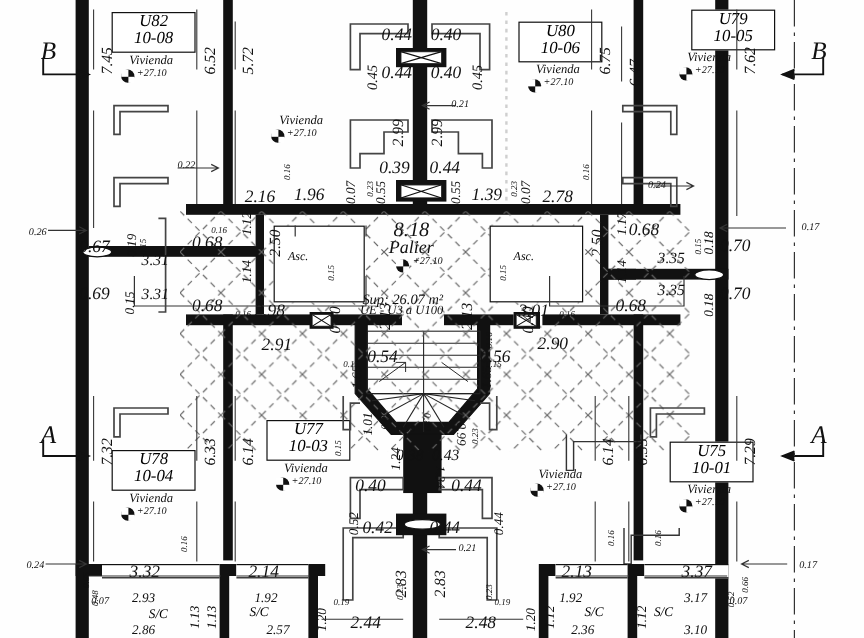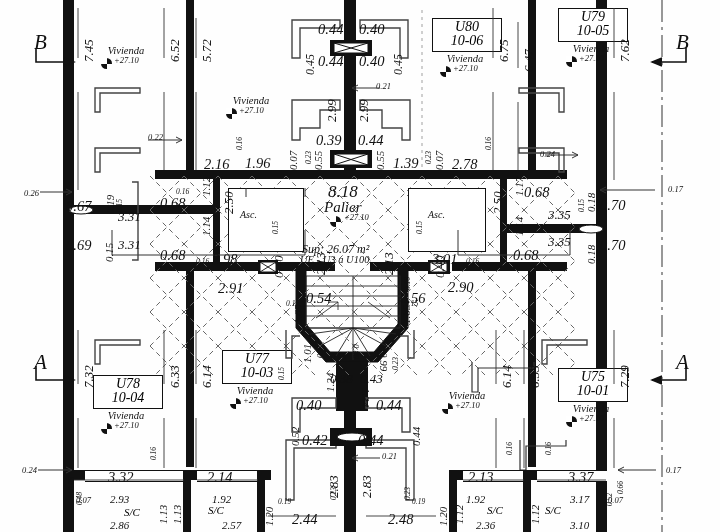--- a/index.html
+++ b/index.html
@@ -154,37 +154,41 @@
   <div class="sect" style="left:676px;top:350px;">A</div>
   <svg class="abs" style="left:648px;top:366px;width:45px;height:22px;" viewBox="0 0 45 22">
     <path d="M38,0 L38,14 L4,14" stroke="#111" stroke-width="1.6" fill="none"></path>
     <path d="M14,10 L4,14 L14,18" stroke="#111" stroke-width="1.4" fill="#111"></path>
   </svg>
 
   <svg class="abs" style="left:660px;top:0;width:4px;height:532px;" viewBox="0 0 4 532" preserveAspectRatio="none">
     <line x1="2" y1="0" x2="2" y2="532" stroke="#333" stroke-width="1" stroke-dasharray="22,5,3,5"></line>
   </svg>
 
+  <div class="unitbox" style="left:93px;top:10px;width:60px;">
+    <div class="u">U82</div>
+    <div class="n">10-08</div>
+  </div>
   <div class="viv" style="left:93px;top:45px;width:66px;">Vivienda</div>
   <div class="lvlmark" style="left:101px;top:58px;"></div>
   <div class="lvl" style="left:114px;top:55px;">+27.10</div>
 
   <div class="viv" style="left:218px;top:95px;width:66px;">Vivienda</div>
   <div class="lvlmark" style="left:226px;top:108px;"></div>
   <div class="lvl" style="left:239px;top:105px;">+27.10</div>
 
   <div class="unitbox" style="left:432px;top:18px;width:60px;">
     <div class="u">U80</div>
     <div class="n">10-06</div>
   </div>
   <div class="viv" style="left:432px;top:53px;width:66px;">Vivienda</div>
   <div class="lvlmark" style="left:440px;top:66px;"></div>
   <div class="lvl" style="left:453px;top:63px;">+27.10</div>
 
-  <div class="unitbox" style="left:558px;top:8px;width:60px;font-style:italic;">
+  <div class="unitbox" style="left:576px;top:8px;width:60px;font-style:italic;">
     <div class="u">U79</div>
     <div class="n">10-05</div>
   </div>
   <div class="viv" style="left:558px;top:43px;width:66px;">Vivienda</div>
   <div class="lvlmark" style="left:566px;top:56px;"></div>
   <div class="lvl" style="left:579px;top:53px;">+27.10</div>
 
   <div class="unitbox" style="left:93px;top:375px;width:60px;">
     <div class="u">U78</div>
     <div class="n">10-04</div>

